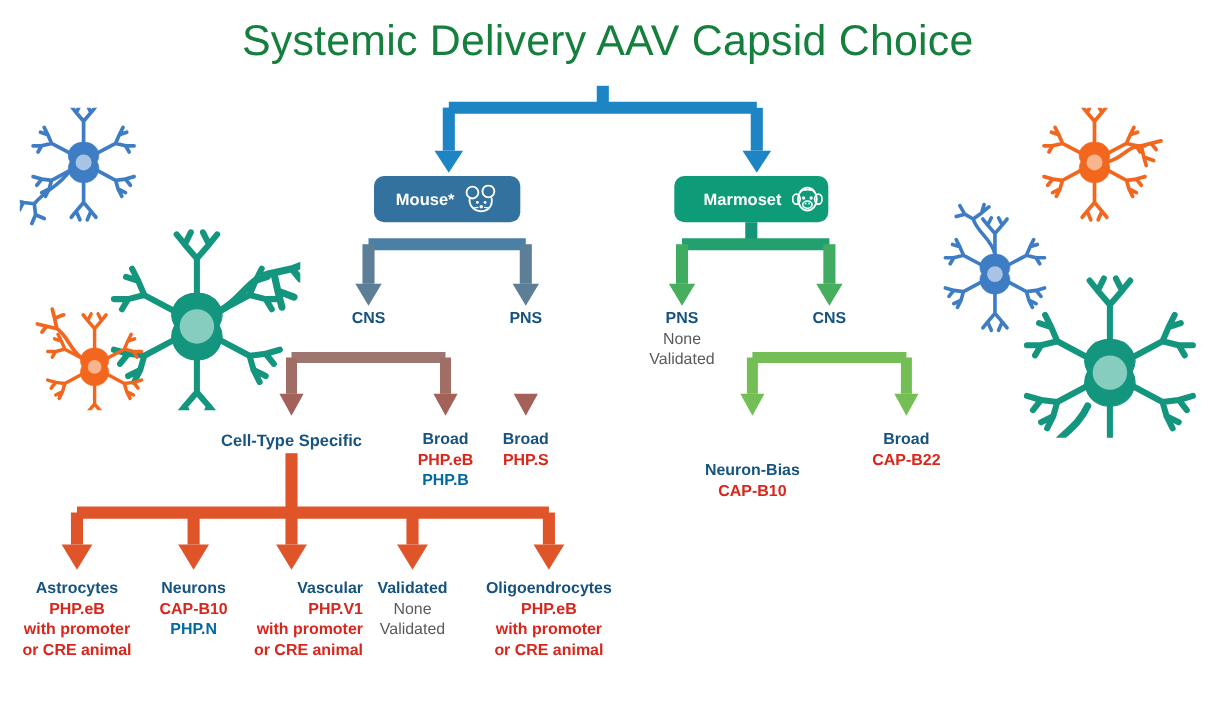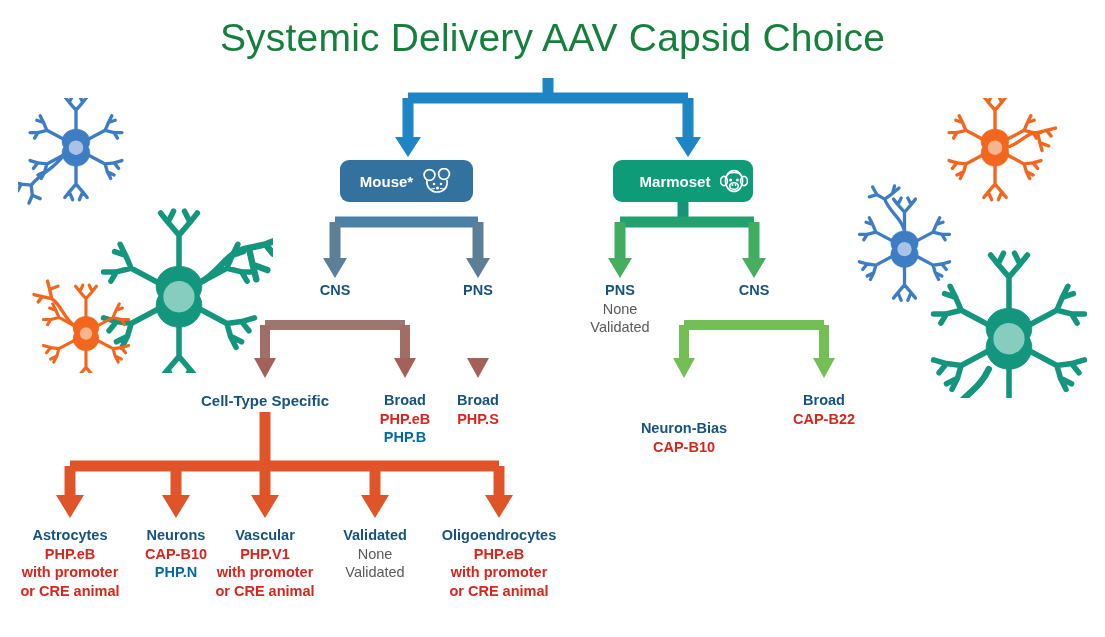--- a/index.html
+++ b/index.html
@@ -188,21 +188,21 @@
   <div class="t2">with promoter</div>
   <div class="t2">or CRE animal</div>
 </div>
 
 <div class="node" style="left:126px;top:526px;width:100px;">
   <div class="t1">Neurons</div>
   <div class="t2">CAP-B10</div>
   <div class="t3">PHP.N</div>
 </div>
 
-<div class="node" style="left:200px;top:526px;width:130px;">
+<div class="node" style="left:200px;top:526px;width:130px;text-align:right;">
   <div class="t1">Vascular</div>
   <div class="t2">PHP.V1</div>
   <div class="t2">with promoter</div>
   <div class="t2">or CRE animal</div>
 </div>
 
 <div class="node" style="left:325px;top:526px;width:100px;">
   <div class="t1">Validated</div>
   <div class="t4">None</div>
   <div class="t4">Validated</div>

